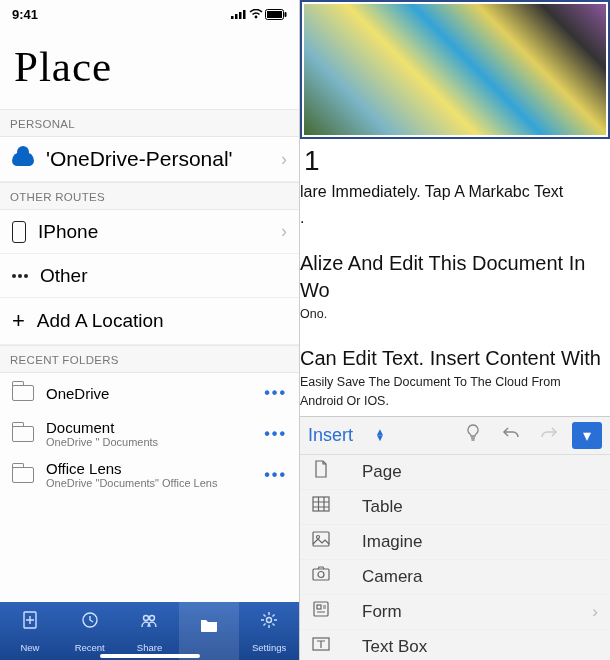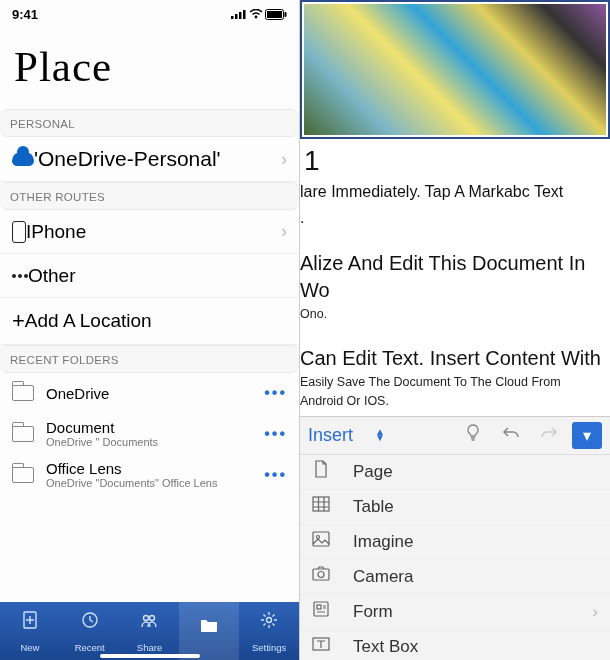--- a/index.html
+++ b/index.html
@@ -6,23 +6,23 @@
   body { width: 610px; height: 660px; overflow: hidden; display: flex; background: #fff; }
   .left { width: 300px; height: 660px; border-right: 1px solid #ccc; display: flex; flex-direction: column; background: #fdfdfd; }
   .right { flex: 1; height: 660px; display: flex; flex-direction: column; background: #2a4a8a; }
 
   
   .status { height: 28px; display: flex; justify-content: space-between; align-items: center; padding: 0 12px; font-size: 13px; font-weight: 600; }
   .status-ic { display:flex; gap:2px; align-items:center; }
 
   .title { font-size: 43px; font-weight: 400; padding: 14px 14px 18px; letter-spacing: 1px; font-family: Georgia, serif; }
 
-  .sec-hdr { font-size: 11.5px; color: #777; padding: 8px 10px 6px; letter-spacing: 0.3px; background:#f7f7f7; border-top:1px solid #e8e8e8; border-bottom:1px solid #e8e8e8;border-radius:8px; }
-
-  .row { display: flex; align-items: center; padding: 10px 12px; min-height: 44px; border-bottom: 1px solid #eee; position: relative; }
+  .sec-hdr { font-size: 11.5px; color: #777; padding: 8px 10px 6px; letter-spacing: 0.3px; background:#f7f7f7; border-top:1px solid #e8e8e8; border-bottom:1px solid #e8e8e8; }
+
+  .row { display: flex; align-items: center; padding: 10px 12px; gap: 12px; min-height: 44px; border-bottom: 1px solid #eee; position: relative; }
   .row .label { font-size: 19px; flex: 1; }
   .row .chev { color: #bbb; font-size: 18px; }
   .row.add .label { font-size: 19px; font-weight: 400; }
   .row .big { font-size: 21px; }
 
   .i-cloud { width:22px; height:14px; background:#0b63c4; border-radius:10px 10px 6px 6px; position:relative; }
   .i-cloud:before { content:''; position:absolute; width:12px; height:12px; border-radius:50%; background:#0b63c4; top:-6px; left:5px; }
   .i-phone { width:14px; height:22px; border:1.6px solid #222; border-radius:3px; }
   .i-more { display:flex; gap:2px;} .i-more span{width:4px;height:4px;background:#222;border-radius:50%;}
   .i-plus { font-size:22px; font-weight:300; }
@@ -49,21 +49,21 @@
   .cap{ }
 
   
   .panel { background:#f3f3f3; border-top:1px solid #ccc; }
   .panel-hdr{display:flex;align-items:center;height:38px;padding:0 8px;gap:8px;border-bottom:1px solid #ddd;}
   .sel{flex:0 0 auto;display:flex;align-items:center;gap:22px;font-size:18px;color:#2a6fd6;}
   .sel .carets{font-size:10px;line-height:6px;color:#2a6fd6;}
   .hspace{flex:1;}
   .hbtn{width:30px;text-align:center;color:#777;}
   .hbtn.drop{background:#2a6fd6;color:#fff;border-radius:3px;padding:4px 6px;}
-  .mitem{display:flex;align-items:center;height:35px;padding:0 12px;gap:23px;font-size:17px;color:#333;border-bottom:1px solid #eee;}
+  .mitem{display:flex;align-items:center;height:35px;padding:0 12px;gap:32px;font-size:17px;color:#333;border-bottom:1px solid #eee;}
   .mitem svg,.mitem .mi{width:18px;height:18px;}
   .mi-chev{margin-left:auto;color:#bbb;}
 </style>
 </head>
 <body>
 
 <div class="left">
   <div class="status">
     <span>9:41</span>
     <span class="status-ic">

